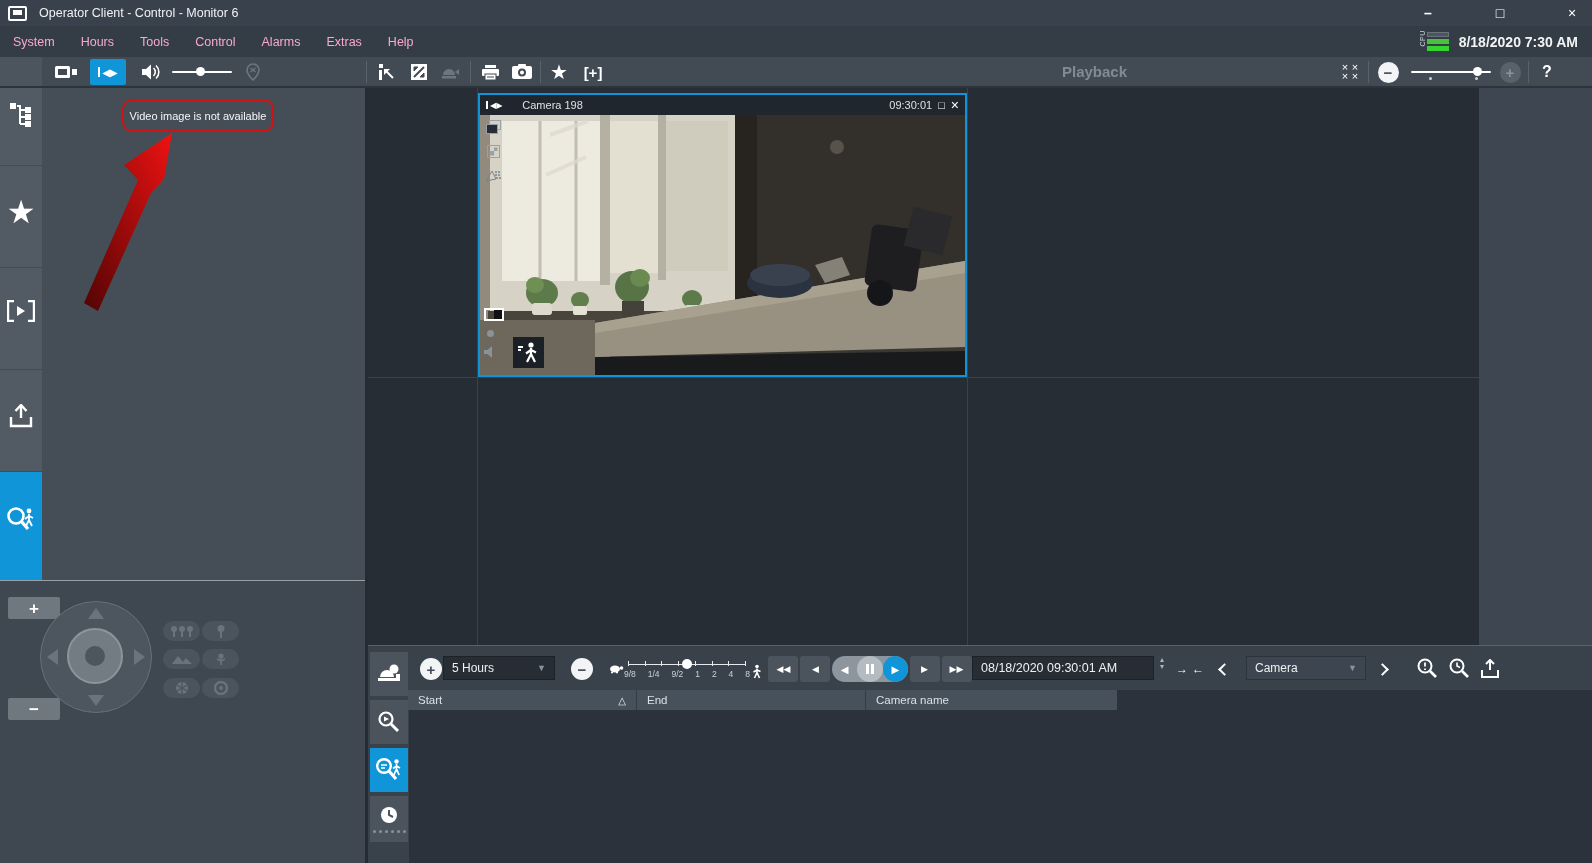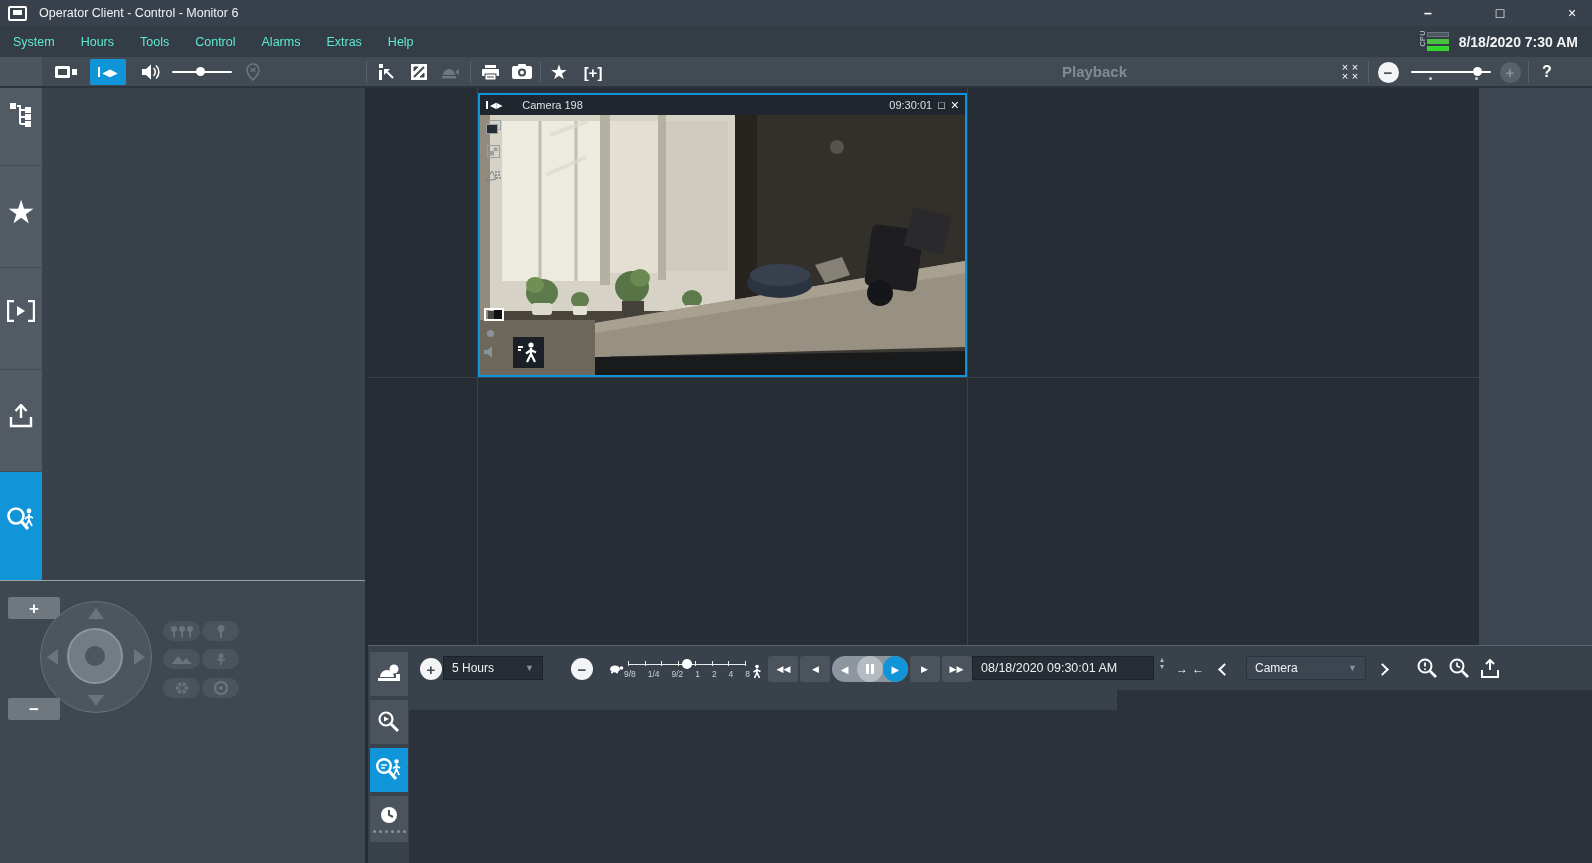--- a/index.html
+++ b/index.html
@@ -9,21 +9,21 @@
   
   .titlebar{left:0;top:0;width:1592px;height:26px;background:#39424c;display:flex;align-items:center;}
   .titlebar .app-icon{margin-left:8px;width:19px;height:15px;border:2px solid #fff;border-radius:2px;position:relative;}
   .titlebar .app-icon:after{content:"";position:absolute;left:3px;top:2px;width:9px;height:5px;background:#fff;}
   .titlebar .title{margin-left:12px;font-size:12.5px;color:#f0f2f4;}
   .wincontrols{position:absolute;right:10px;top:0;height:26px;display:flex;align-items:center;gap:52px;}
   .winbtn{color:#fff;font-size:14px;line-height:26px;width:20px;text-align:center;cursor:default;}
   .winbtn.min{font-weight:bold;}
   
   .menubar{left:0;top:26px;width:1592px;height:31px;background:#343c45;display:flex;align-items:center;}
-  .menu-item{padding:0 13px;font-size:12.5px;color:#5eead4;}
+  .menu-item{padding:0 13px;font-size:12.5px;color:#f9a8d4;}
   .menu-right{position:absolute;right:14px;top:26px;height:31px;display:flex;align-items:center;gap:10px;}
   .cpu{display:flex;align-items:center;height:24px;}
   .cpu .cpu-label{font-size:7px;color:#cdd3d8;transform:rotate(-90deg);width:10px;letter-spacing:.5px;}
   .cpu .bars{display:flex;flex-direction:column;gap:2px;}
   .cpu .bars i{display:block;width:22px;height:5px;background:#4d565f;border:1px solid #6a737c;}
   .cpu .bars i.g1{background:#46c23e;border-color:#46c23e;}
   .cpu .bars i.g2{background:#35d42f;border-color:#35d42f;}
   .menu-clock{font-size:14px;font-weight:bold;color:#f2f4f6;}
   
   .toolbar{left:0;top:57px;width:1592px;height:31px;background:#424b54;border-bottom:2px solid #2c333a;}
@@ -294,20 +294,34 @@
     <div class="side-tab active" style="padding-top:34px;">
       <svg width="30" height="28" viewBox="0 0 30 28">
           <circle cx="10" cy="10" r="7.5" fill="none" stroke="#fff" stroke-width="2.6"></circle>
           <path d="M15.5 15.5 22 23" stroke="#fff" stroke-width="3.4"></path>
           <circle cx="23" cy="5" r="2.4" fill="#fff"></circle>
           <path d="M23 8v6M23 10l-4 3M23 10l4 2M23 14l-3 6M23 14l3 6" stroke="#fff" stroke-width="1.8"></path>
         </svg>
     </div>
   </div>
 
+  <div class="abs side-panel">
+    <div class="ann-box">
+      <span>Video image is not available</span>
+    </div>
+    <svg class="abs" style="left:8px;top:37px;" width="140" height="200" viewBox="0 0 140 200">
+      <defs>
+        <linearGradient id="redgrad" x1="1" y1="0" x2="0" y2="1">
+          <stop offset="0" stop-color="#ef1212"></stop>
+            <stop offset="1" stop-color="#520404"></stop>
+        </linearGradient>
+      </defs>
+      <polygon points="122,8 74,40 88,55 34,178 48,186 101,68 114,54" fill="url(#redgrad)"></polygon>
+    </svg>
+  </div>
 
   <div class="abs ptz">
     <div class="ptz-zoom" style="left:8px;top:16px;">+</div>
     <div class="ptz-zoom" style="left:8px;top:117px;">−</div>
     <div class="joystick">
       <div class="joy-arrow up"></div>
       <div class="joy-arrow down"></div>
       <div class="joy-arrow left"></div>
       <div class="joy-arrow right"></div>
       <div class="joy-hub">
@@ -498,21 +512,21 @@
             <i></i>
           </div>
       </div>
     </div>
 
     <div class="tl-ctl" style="left:52px;">
       <div class="circle-btn" style="width:22px;height:22px;">
           <span>+</span>
         </div>
     </div>
-    <div class="tl-ctl field" style="left:75px;width:100px;">
+    <div class="tl-ctl field" style="left:75px;width:112px;">
       <span>5 Hours</span>
       <span class="caret">▼</span>
     </div>
     <div class="tl-ctl" style="left:203px;">
       <div class="circle-btn" style="width:22px;height:22px;">
           <span>−</span>
         </div>
     </div>
 
     <div class="tl-ctl" style="left:240px;gap:4px;">
@@ -622,17 +636,29 @@
         </svg>
     </div>
     <div class="tl-ctl" style="left:1112px;">
       <svg width="20" height="20" viewBox="0 0 20 20">
           <path d="M10 1v10" stroke="#fff" stroke-width="2"></path>
           <path d="M6 5l4-4 4 4" stroke="#fff" stroke-width="2" fill="none"></path>
           <path d="M2 11v7h16v-7" stroke="#fff" stroke-width="2" fill="none"></path>
         </svg>
     </div>
 
+    <div class="tl-header">
+      <div class="tl-col" style="width:229px;">
+        <span>Start</span>
+        <span class="sort-tri">△</span>
+      </div>
+      <div class="tl-col" style="width:229px;">
+        <span>End</span>
+      </div>
+      <div class="tl-col" style="width:251px;border-right:none;">
+        <span>Camera name</span>
+      </div>
+    </div>
     <div class="hdr-dark"></div>
     <div class="tl-results"></div>
   </div>
 
 </div>
 
 </body></html>

